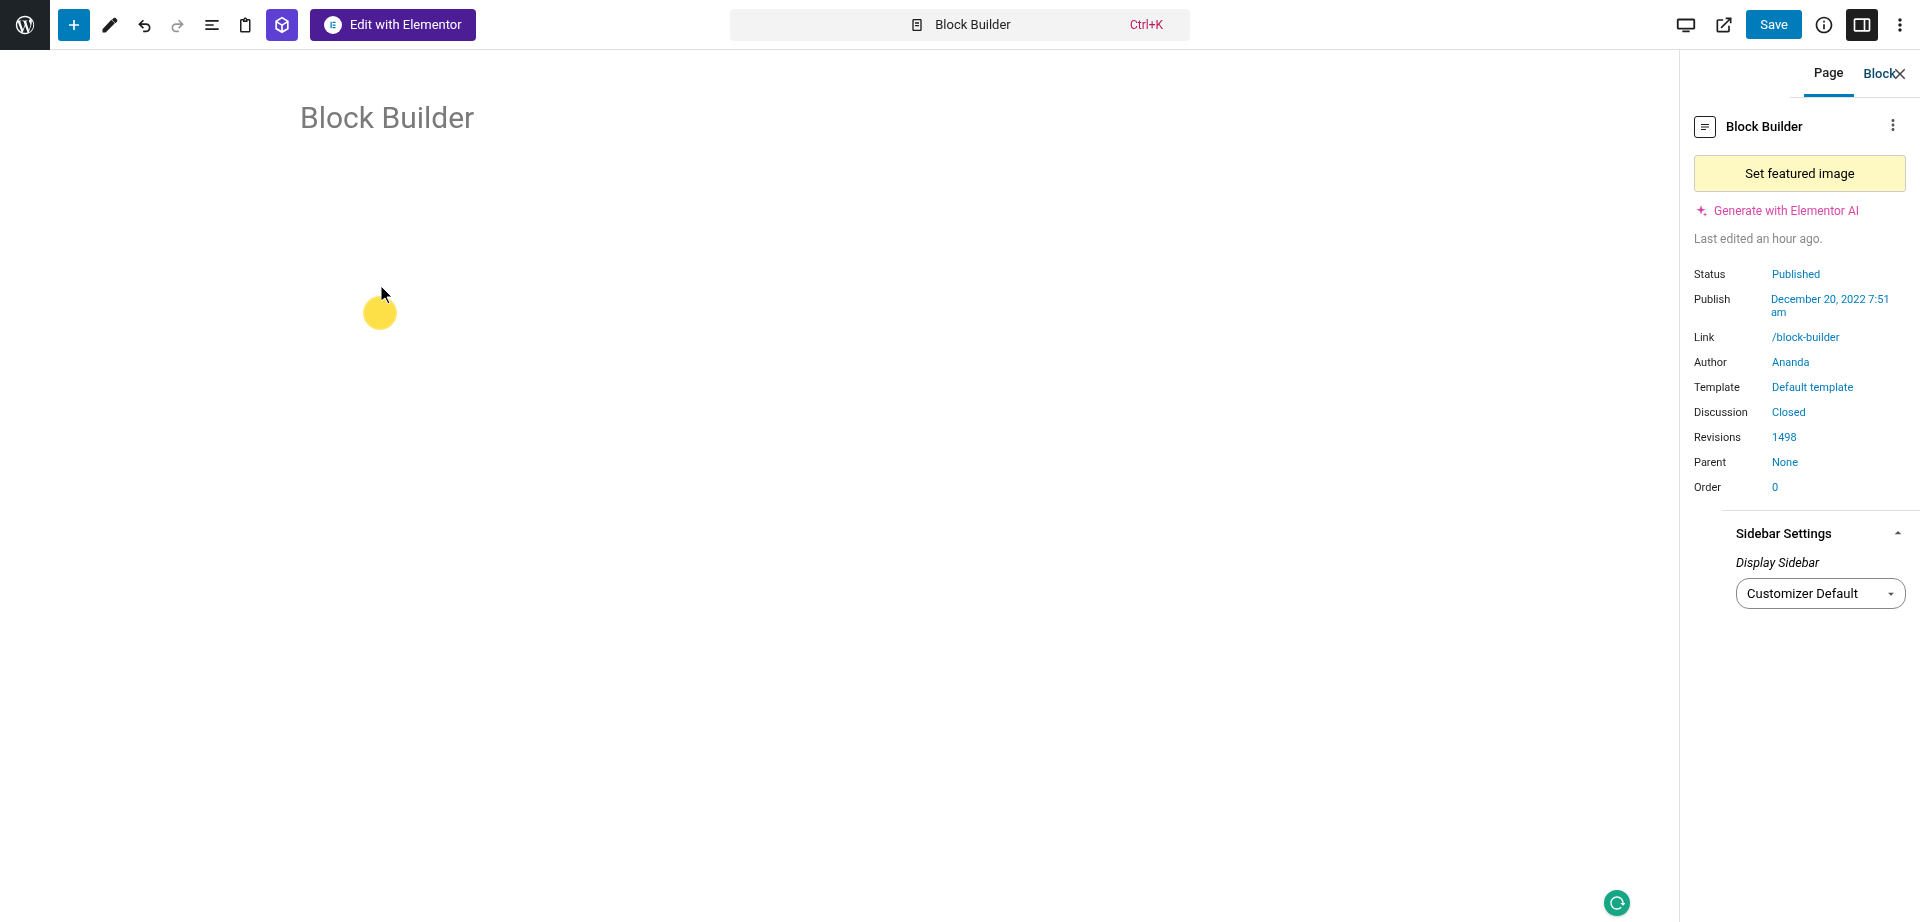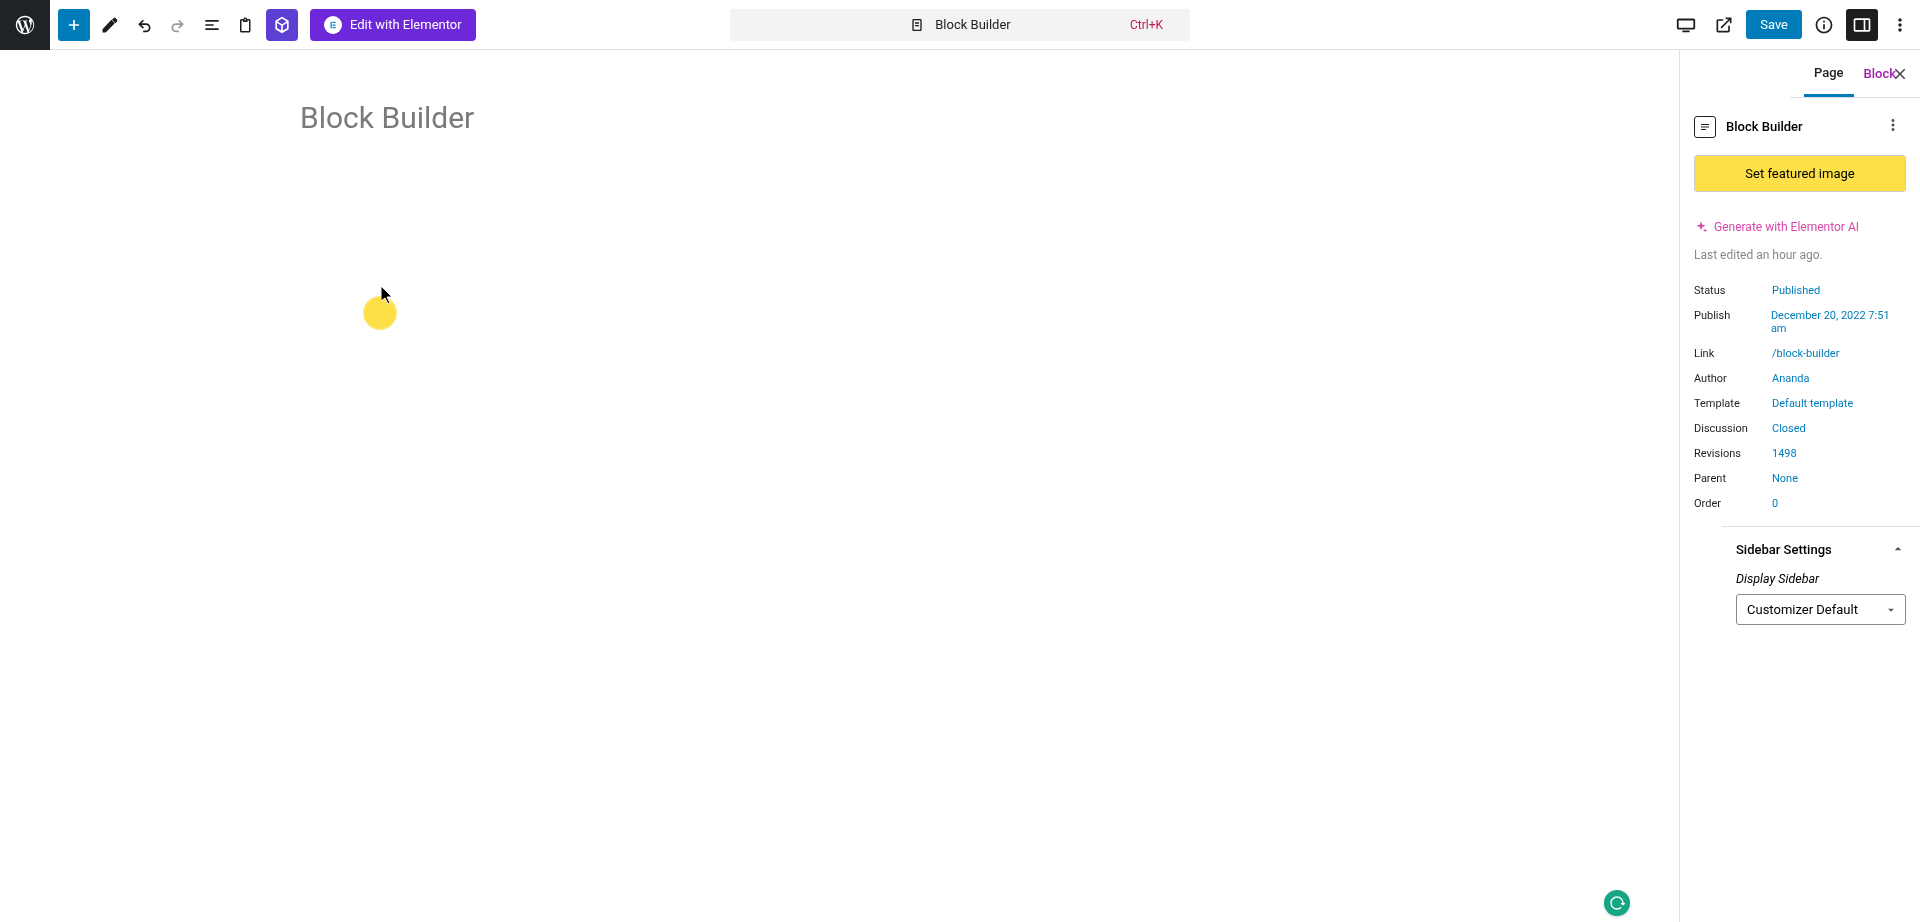--- a/index.html
+++ b/index.html
@@ -63,21 +63,21 @@
       background: #5d3fd3;
       width: 32px;
       height: 32px;
       border-radius: 4px;
     }
     .tb-btn.templately svg { fill: #fff; }
     .edit-elementor-btn {
       display: flex;
       align-items: center;
       gap: 8px;
-      background: #6d28d9;
+      background: #4c1d95;
       color: #fff;
       padding: 7px 14px;
       border-radius: 4px;
       font-size: 13px;
       border: none;
       cursor: pointer;
       margin-left: 6px;
     }
     .elementor-icon-circle {
       width: 18px;
@@ -190,21 +190,21 @@
       display: flex;
       align-items: center;
       border-bottom: 1px solid #e0e0e0;
       height: 48px;
       padding: 0 14px;
       position: relative;
     }
     .sidebar-tab {
       padding: 14px 10px;
       cursor: pointer;
-      color: #a21caf;
+      color: #0c4a6e;
       font-weight: 500;
     }
     .sidebar-tab.active {
       color: #1e1e1e;
       border-bottom: 3px solid #007cba;
       margin-bottom: -1px;
     }
     .close-sidebar {
       position: absolute;
       right: 8px;
@@ -241,24 +241,24 @@
     }
     .dots-v {
       cursor: pointer;
       padding: 4px;
     }
     .featured-btn {
       width: 100%;
       padding: 10px;
       border: 1px solid #ccc;
       border-radius: 3px;
-      background: #fde047;
+      background: #fef9c3;
       font-size: 13px;
       cursor: pointer;
-      margin-bottom: 28px;
+      margin-bottom: 12px;
     }
     .ai-link {
       display: flex;
       align-items: center;
       gap: 6px;
       color: #d946a9;
       cursor: pointer;
       margin-bottom: 14px;
       font-size: 12px;
     }
@@ -301,21 +301,21 @@
       font-style: italic;
     }
     .select-wrap {
       position: relative;
       width: 170px;
     }
     .select-wrap select {
       width: 100%;
       padding: 7px 26px 7px 10px;
       border: 1px solid #888;
-      border-radius: 3px;
+      border-radius: 13px;
       font-size: 13px;
       background: #fff;
       appearance: none;
       cursor: pointer;
     }
     .select-chevron {
       position: absolute;
       right: 8px;
       top: 50%;
       transform: translateY(-50%);

